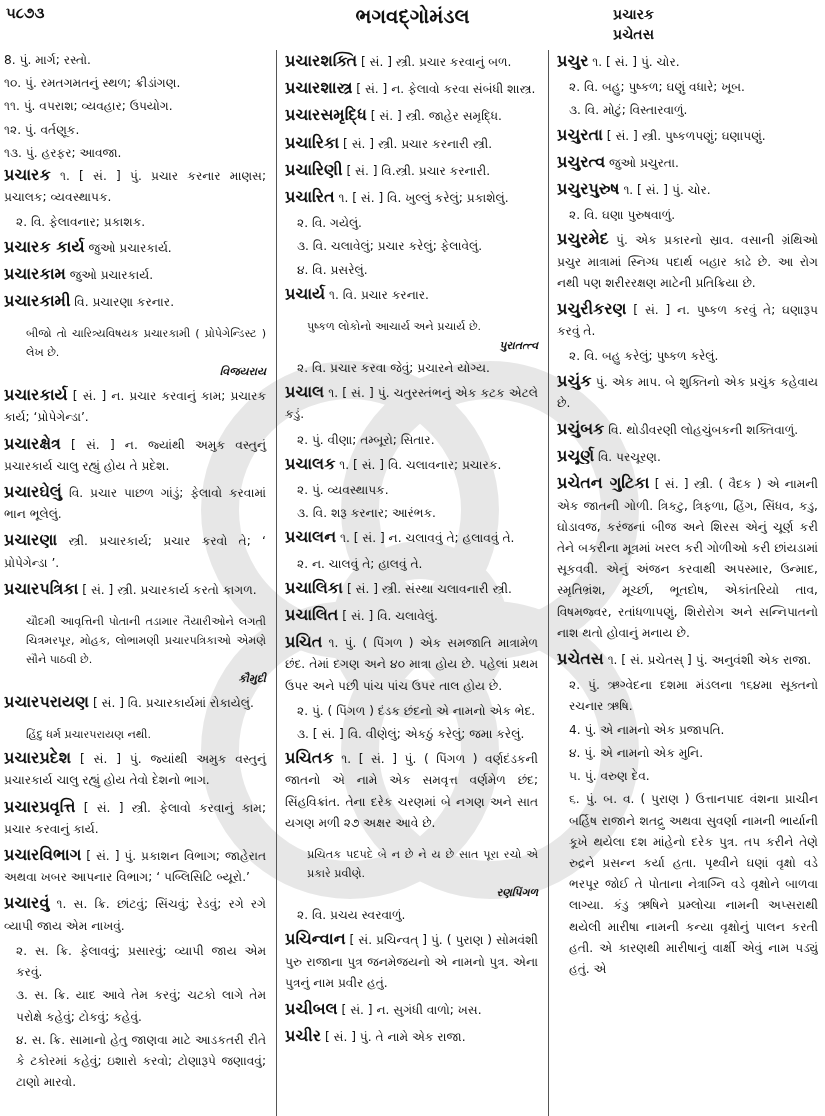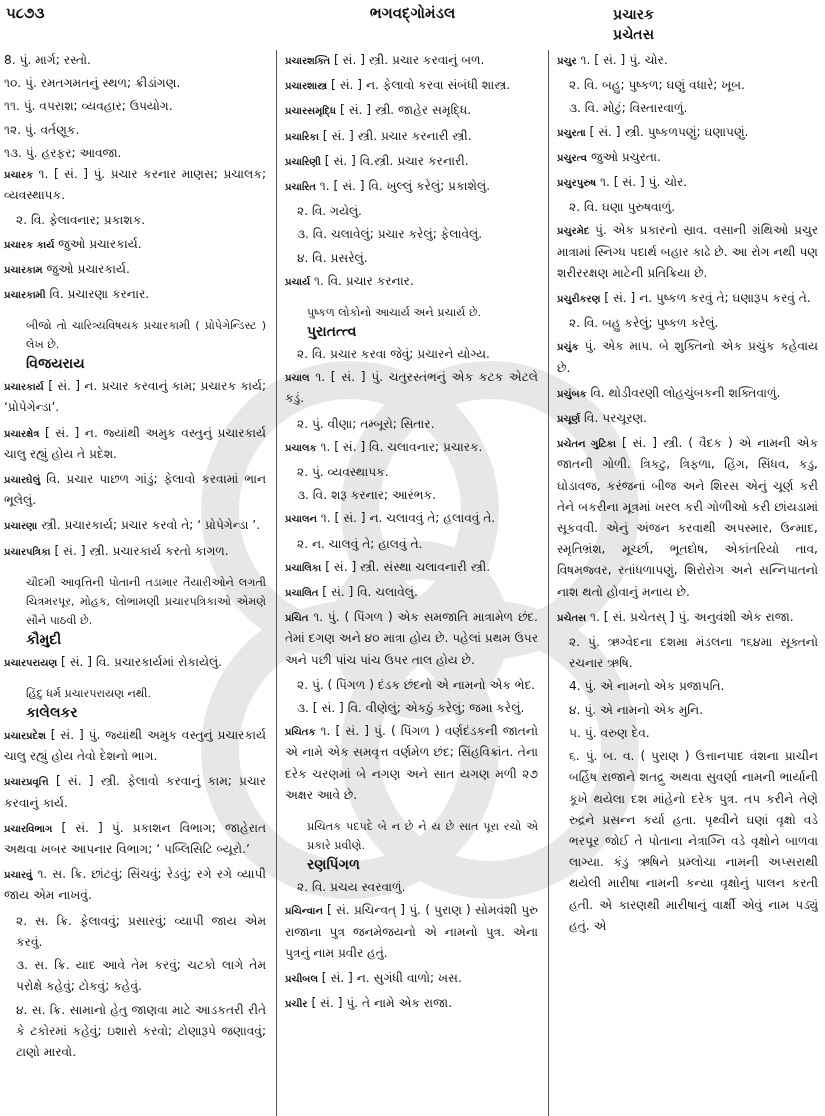--- a/index.html
+++ b/index.html
@@ -12,46 +12,46 @@
     pointer-events: none; z-index: 0; opacity: 0.09;
   }
   .page-header {
     position: absolute; left: 0; top: 0; width: 660px; height: 48px; z-index: 2;
   }
   .page-number {
     position: absolute; left: 6px; top: 4px; font-size: 15px; font-weight: bold;
   }
   .running-title {
     position: absolute; left: 0; width: 825px; top: 4px; text-align: center;
-    font-size: 15px; font-weight: bold;
+    font-size: 20px; font-weight: bold;
   }
   .guide-words {
     position: absolute; right: 6px; top: 4px; text-align: left;
     font-size: 14px; font-weight: bold; line-height: 20px;
   }
   .columns {
     position: absolute; top: 50px; left: 0; width: 825px; height: 1066px; z-index: 1;
   }
   .col {
     position: absolute; top: 0; height: 1066px; box-sizing: border-box;
     font-size: 12.2px; line-height: 21.2px; overflow: hidden;
   }
   .col-1 { left: 4px; width: 268px; padding-right: 6px; }
   .col-2 { left: 276px; width: 268px; padding-left: 8px; padding-right: 6px; border-left: 1px solid #555; }
   .col-3 { left: 548px; width: 274px; padding-left: 8px; padding-right: 4px; border-left: 1px solid #555; }
   .entry { margin: 0 0 4px 0; text-align: justify; }
-  .entry .hw { font-weight: bold; font-size: 10px; }
+  .entry .hw { font-weight: bold; font-size: 16px; }
   .entry .gram { }
   .sense { padding-left: 12px; margin: 0 0 2px 0; text-align: justify; }
   .sense.flush { padding-left: 0; }
   .quote {
     padding-left: 22px; font-size: 11.2px; line-height: 19px; margin: 11px 0 3px 0;
     text-align: justify;
   }
-  .quote .src { display: block; text-align: left; font-weight: bold; font-size: 14px; }
+  .quote .src { display: block; text-align: right; font-weight: bold; font-size: 11px; font-style: italic; }
 </style>
 </head>
 <body>
 
 <svg class="watermark" viewBox="0 0 500 600">
   <g fill="none" stroke="#000" stroke-width="38">
     <circle cx="180" cy="180" r="130"></circle>
     <circle cx="320" cy="180" r="130"></circle>
     <circle cx="180" cy="420" r="130"></circle>
     <circle cx="320" cy="420" r="130"></circle>
@@ -82,21 +82,21 @@
         <div class="entry"><span class="hw">પ્રચારકામ</span><span class="gram"> જુઓ પ્રચારકાર્ય.</span></div>
         <div class="entry"><span class="hw">પ્રચારકામી</span><span class="gram"> વિ. પ્રચારણા કરનાર.</span></div>
         <div class="quote"><span>બીજો તો ચારિત્ર્યવિષયક પ્રચારકામી ( પ્રોપેગેન્ડિસ્ટ ) લેખ છે.</span><span class="src">વિજયરાય</span></div>
         <div class="entry"><span class="hw">પ્રચારકાર્ય</span><span class="gram"> [ સં. ] ન. પ્રચાર કરવાનું કામ; પ્રચારક કાર્ય; ‘પ્રોપેગેન્ડા’.</span></div>
         <div class="entry"><span class="hw">પ્રચારક્ષેત્ર</span><span class="gram"> [ સં. ] ન. જ્યાંથી અમુક વસ્તુનું પ્રચારકાર્ય ચાલુ રહ્યું હોય તે પ્રદેશ.</span></div>
         <div class="entry"><span class="hw">પ્રચારઘેલું</span><span class="gram"> વિ. પ્રચાર પાછળ ગાંડું; ફેલાવો કરવામાં ભાન ભૂલેલું.</span></div>
         <div class="entry"><span class="hw">પ્રચારણા</span><span class="gram"> સ્ત્રી. પ્રચારકાર્ય; પ્રચાર કરવો તે; ‘ પ્રોપેગેન્ડા ’.</span></div>
         <div class="entry"><span class="hw">પ્રચારપત્રિકા</span><span class="gram"> [ સં. ] સ્ત્રી. પ્રચારકાર્ય કરતો કાગળ.</span></div>
         <div class="quote"><span>ચૌદમી આવૃત્તિની પોતાની તડામાર તૈયારીઓને લગતી ચિત્રમરપૂર, મોહક, લોભામણી પ્રચારપત્રિકાઓ એમણે સૌને પાઠવી છે.</span><span class="src">કૌમુદી</span></div>
         <div class="entry"><span class="hw">પ્રચારપરાયણ</span><span class="gram"> [ સં. ] વિ. પ્રચારકાર્યમાં રોકાયેલું.</span></div>
-        <div class="quote"><span>હિંદુ ધર્મ પ્રચારપરાયણ નથી.</span><span class="src">કાલેલકર</span></div>
+        <div class="quote"><span>હિંદુ ધર્મ પ્રચારપરાયણ નથી.</span></div>
         <div class="entry"><span class="hw">પ્રચારપ્રદેશ</span><span class="gram"> [ સં. ] પું. જ્યાંથી અમુક વસ્તુનું પ્રચારકાર્ય ચાલુ રહ્યું હોય તેવો દેશનો ભાગ.</span></div>
         <div class="entry"><span class="hw">પ્રચારપ્રવૃત્તિ</span><span class="gram"> [ સં. ] સ્ત્રી. ફેલાવો કરવાનું કામ; પ્રચાર કરવાનું કાર્ય.</span></div>
         <div class="entry"><span class="hw">પ્રચારવિભાગ</span><span class="gram"> [ સં. ] પું. પ્રકાશન વિભાગ; જાહેરાત અથવા ખબર આપનાર વિભાગ; ‘ પબ્લિસિટિ બ્યૂરો.’</span></div>
         <div class="entry"><span class="hw">પ્રચારવું</span><span class="gram"> ૧. સ. ક્રિ. છાંટવું; સિંચવું; રેડવું; રગે રગે વ્યાપી જાય એમ નાખવું.</span></div>
         <div class="sense">૨. સ. ક્રિ. ફેલાવવું; પ્રસારવું; વ્યાપી જાય એમ કરવું.</div>
         <div class="sense">૩. સ. ક્રિ. યાદ આવે તેમ કરવું; ચટકો લાગે તેમ પરોક્ષે કહેવું; ટોકવું; કહેવું.</div>
         <div class="sense">૪. સ. ક્રિ. સામાનો હેતુ જાણવા માટે આડકતરી રીતે કે ટકોરમાં કહેવું; ઇશારો કરવો; ટોણારૂપે જણાવવું; ટાણો મારવો.</div>
       </div>
   </div>
   <div class="col col-2">

